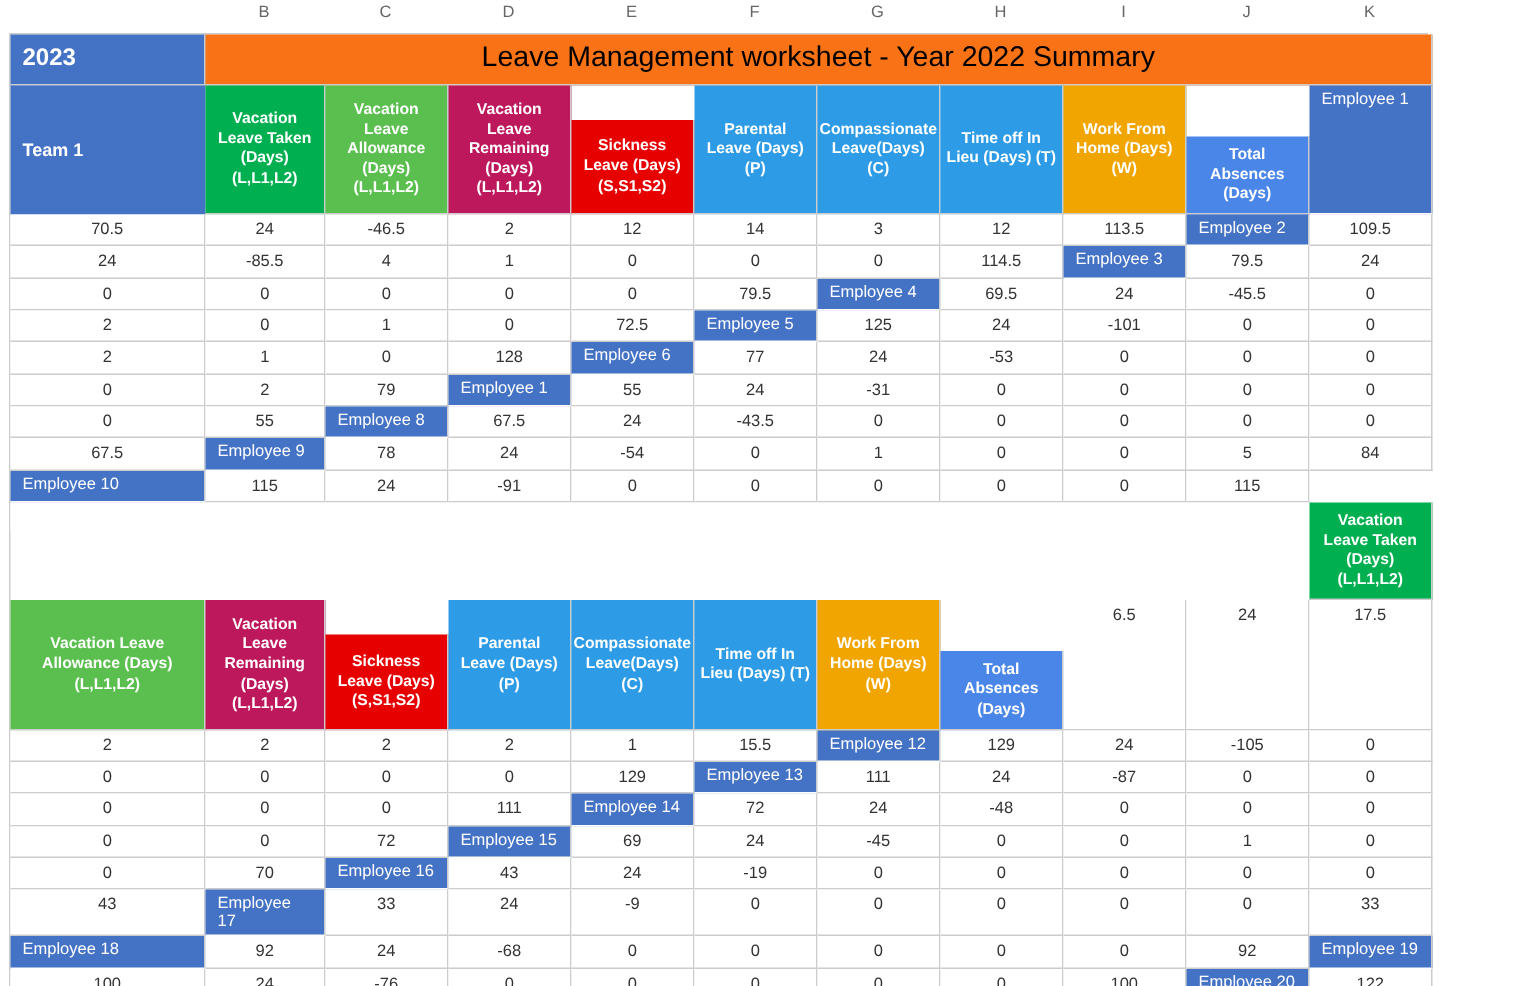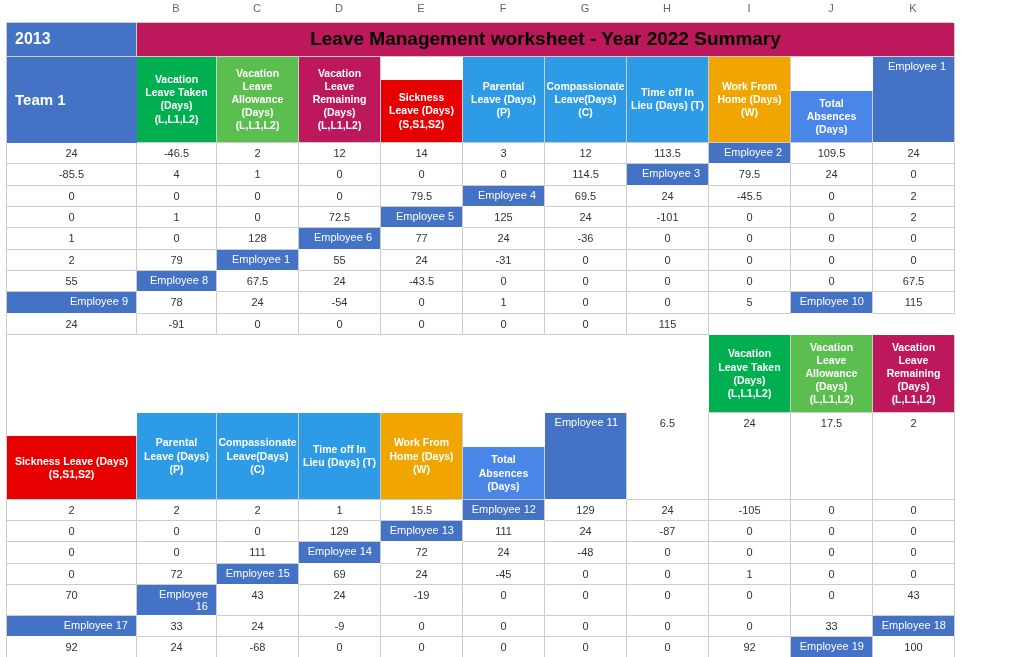--- a/index.html
+++ b/index.html
@@ -39,36 +39,36 @@
     background: #4472c4;
     color: #fff;
     font-weight: 700;
     font-size: 16px;
     text-align: left;
     padding: 6px 8px;
   }
   .title-cell {
     grid-column: span 10;
     font-size: 19px;
-    font-weight: 700;
+    font-weight: 400;
     color: #000;
-    background: #be185d;
+    background: #f97316;
     border-right: 1px solid #ccc;
     border-bottom: 1px solid #ccc;
     display: flex;
     align-items: center;
     justify-content: center;
   }
   .team-label {
     background: #4472c4;
     color: #fff;
     font-weight: 700;
     text-align: left;
     padding: 20px 8px;
-    font-size: 15px;
+    font-size: 12px;
     display: flex;
     align-items: center;
   }
   .col-hdr {
     font-weight: 700;
     color: #fff;
     font-size: 10.5px;
     display: flex;
     align-items: center;
     justify-content: center;
@@ -81,21 +81,21 @@
   .bg-green1 { background: #00b050; }
   .bg-green2 { background: #5bbf4f; }
   .bg-green3 { background: #be185d; }
   .bg-red    { background: #e60000; margin-top: 23px; }
   .bg-blue2  { background: #2e9be6; }
   .bg-amber  { background: #f0a500; }
   .bg-blue3  { background: #4a86e8; margin-top: 34px; }
   .emp-name {
     background: #4472c4;
     color: #fff;
-    text-align: right;
+    text-align: left;
     padding: 3px 8px;
     font-size: 11px;
     border-right: 1px solid #ccc;
     border-bottom: 1px solid #fff;
   }
 </style>
 </head>
 <body>
 
 <div class="col-letters">
@@ -106,33 +106,34 @@
   <div>E</div>
   <div>F</div>
   <div>G</div>
   <div>H</div>
   <div>I</div>
   <div>J</div>
   <div>K</div>
 </div>
 
 <div class="sheet" id="sheet">
-    <div class="cell year-cell">2013</div>
+    <div class="cell year-cell">2023</div>
     <div class="title-cell">Leave Management worksheet - Year 2022 Summary</div>
     <div class="team-label">Team 1</div>
     <div class="col-hdr bg-green1">Vacation Leave Taken (Days) (L,L1,L2)</div>
     <div class="col-hdr bg-green2">Vacation Leave Allowance (Days) (L,L1,L2)</div>
     <div class="col-hdr bg-green3">Vacation Leave Remaining (Days) (L,L1,L2)</div>
     <div class="col-hdr bg-red">Sickness Leave (Days) (S,S1,S2)</div>
     <div class="col-hdr bg-blue2">Parental Leave (Days) (P)</div>
     <div class="col-hdr bg-blue2">Compassionate Leave(Days) (C)</div>
     <div class="col-hdr bg-blue2">Time off In Lieu (Days) (T)</div>
     <div class="col-hdr bg-amber">Work From Home (Days) (W)</div>
     <div class="col-hdr bg-blue3">Total Absences (Days)</div>
     <div class="emp-name">Employee 1</div>
+    <div class="cell">70.5</div>
     <div class="cell">24</div>
     <div class="cell">-46.5</div>
     <div class="cell">2</div>
     <div class="cell">12</div>
     <div class="cell">14</div>
     <div class="cell">3</div>
     <div class="cell">12</div>
     <div class="cell">113.5</div>
     <div class="emp-name">Employee 2</div>
     <div class="cell">109.5</div>
@@ -169,21 +170,21 @@
     <div class="cell">-101</div>
     <div class="cell">0</div>
     <div class="cell">0</div>
     <div class="cell">2</div>
     <div class="cell">1</div>
     <div class="cell">0</div>
     <div class="cell">128</div>
     <div class="emp-name">Employee 6</div>
     <div class="cell">77</div>
     <div class="cell">24</div>
-    <div class="cell">-36</div>
+    <div class="cell">-53</div>
     <div class="cell">0</div>
     <div class="cell">0</div>
     <div class="cell">0</div>
     <div class="cell">0</div>
     <div class="cell">2</div>
     <div class="cell">79</div>
     <div class="emp-name">Employee 1</div>
     <div class="cell">55</div>
     <div class="cell">24</div>
     <div class="cell">-31</div>
@@ -205,20 +206,21 @@
     <div class="cell">67.5</div>
     <div class="emp-name">Employee 9</div>
     <div class="cell">78</div>
     <div class="cell">24</div>
     <div class="cell">-54</div>
     <div class="cell">0</div>
     <div class="cell">1</div>
     <div class="cell">0</div>
     <div class="cell">0</div>
     <div class="cell">5</div>
+    <div class="cell">84</div>
     <div class="emp-name">Employee 10</div>
     <div class="cell">115</div>
     <div class="cell">24</div>
     <div class="cell">-91</div>
     <div class="cell">0</div>
     <div class="cell">0</div>
     <div class="cell">0</div>
     <div class="cell">0</div>
     <div class="cell">0</div>
     <div class="cell">115</div>
@@ -235,21 +237,20 @@
     <div class="cell" style="border-right: 1px solid rgb(255, 255, 255); border-bottom: 1px solid rgb(255, 255, 255); height: 20px;"></div>
     <div class="col-hdr bg-green1">Vacation Leave Taken (Days) (L,L1,L2)</div>
     <div class="col-hdr bg-green2">Vacation Leave Allowance (Days) (L,L1,L2)</div>
     <div class="col-hdr bg-green3">Vacation Leave Remaining (Days) (L,L1,L2)</div>
     <div class="col-hdr bg-red">Sickness Leave (Days) (S,S1,S2)</div>
     <div class="col-hdr bg-blue2">Parental Leave (Days) (P)</div>
     <div class="col-hdr bg-blue2">Compassionate Leave(Days) (C)</div>
     <div class="col-hdr bg-blue2">Time off In Lieu (Days) (T)</div>
     <div class="col-hdr bg-amber">Work From Home (Days) (W)</div>
     <div class="col-hdr bg-blue3">Total Absences (Days)</div>
-    <div class="emp-name">Employee 11</div>
     <div class="cell">6.5</div>
     <div class="cell">24</div>
     <div class="cell">17.5</div>
     <div class="cell">2</div>
     <div class="cell">2</div>
     <div class="cell">2</div>
     <div class="cell">2</div>
     <div class="cell">1</div>
     <div class="cell">15.5</div>
     <div class="emp-name">Employee 12</div>

